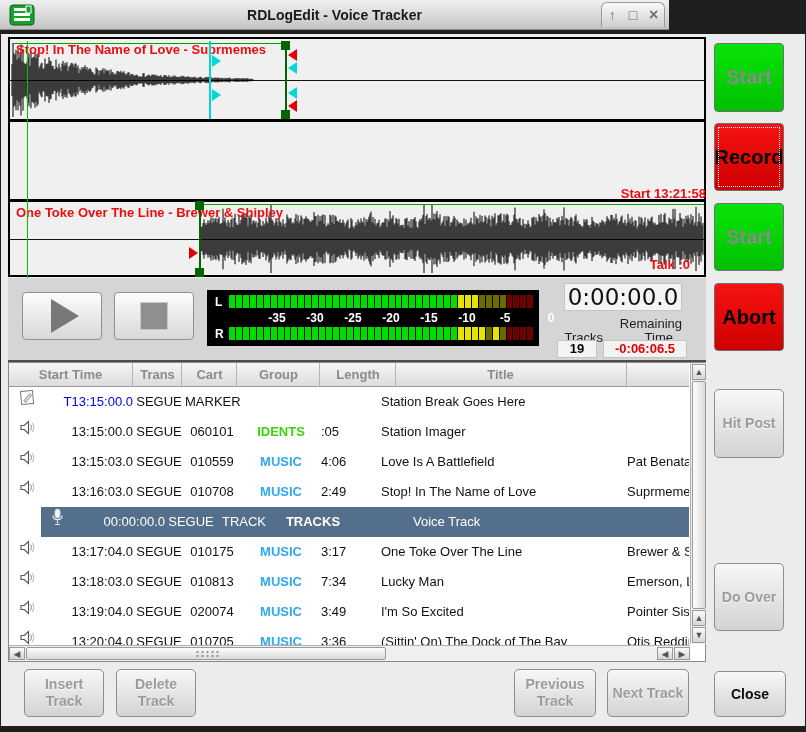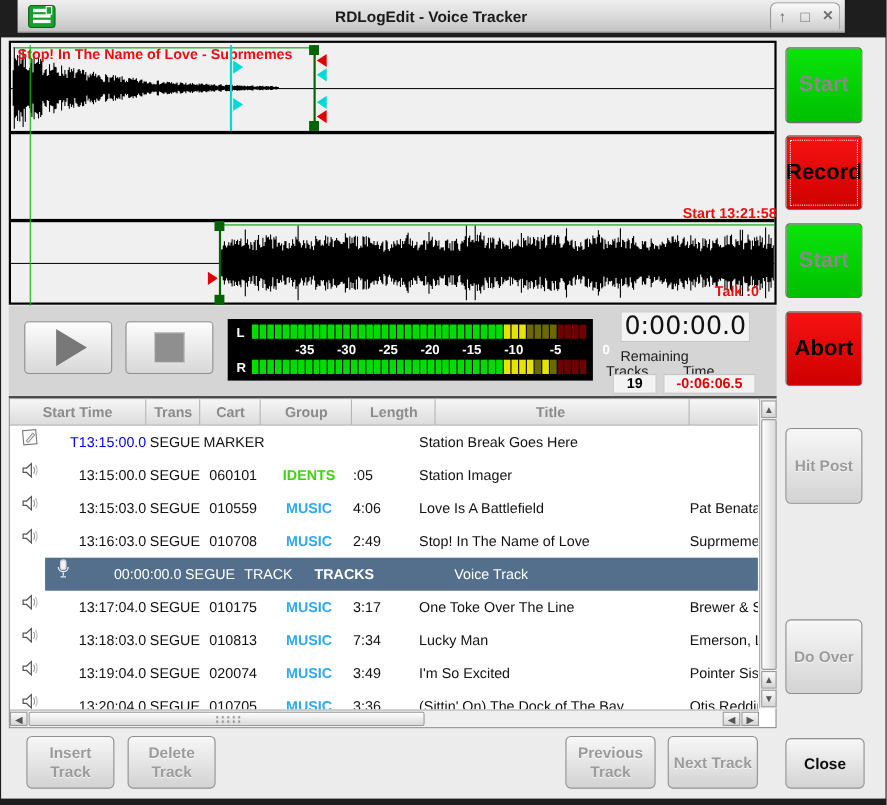--- a/index.html
+++ b/index.html
@@ -1,21 +1,21 @@
 <!DOCTYPE html>
 <html><head>
 <meta charset="utf-8">
 <style>
   * { margin:0; padding:0; box-sizing:border-box; }
   html,body { width:806px; height:732px; }
   body { font-family:"Liberation Sans", sans-serif; background:#1e1e1e; position:relative; overflow:hidden; }
   .abs { position:absolute; }
 
   
-  #titlebar { left:16px; top:0; width:752px; height:30px;
+  #titlebar { left:0; top:0; width:669px; height:30px;
     background:linear-gradient(#efefef,#d9d9d9 55%,#c2c2c2);
     border-bottom:1px solid #8a8a8a;text-decoration:underline; }
   #win-title { left:0; top:0; width:100%; height:30px; line-height:30px; text-align:center;
     font-weight:bold; font-size:14px; color:#1a1a1a; }
   #app-icon { left:9px; top:4px; }
   #win-controls { right:4px; top:2px; width:64px; height:25px;
     background:linear-gradient(#fafafa,#cfcfcf); border:1px solid #9a9a9a;
     border-bottom:none; border-radius:6px 6px 0 0; display:flex; align-items:center; justify-content:space-around; }
   .winbtn { color:#6f6f6f; font-weight:bold; font-size:14px; width:18px; text-align:center; cursor:default; }
   #content { left:1px; top:34px; width:804px; height:692px; background:#ececec; }
@@ -49,21 +49,21 @@
   #meter { left:199px; top:12px; width:332px; height:56px; background:#000; }
   .meter-lab { color:#fff; font-weight:bold; font-size:12px; left:8px; }
   .meter-segs { left:22px; width:304px; height:13px; display:flex; gap:1px; }
   .seg { flex:1 1 auto; height:13px; }
   #meter-scale { left:22px; top:21px; width:304px; height:14px; }
   #meter-scale span { position:absolute; transform:translateX(-50%); color:#fff; font-weight:bold; font-size:12px; }
 
   .lcd { background:#f3f3f3; border:1px solid #c4c4c4; text-align:center; }
   #elapsed { left:556px; top:5px; width:118px; height:28px; font-size:23px; line-height:26px;
     font-family:"DejaVu Sans", sans-serif; color:#111; }
-  .rem-label { font-size:13px; color:#1c1c1c; text-align:left; }
+  .rem-label { font-size:13px; color:#1c1c1c; text-align:right; }
   #tracks-val { left:549px; top:62px; width:40px; height:18px; font-size:13px; font-weight:bold; line-height:16px; }
   #time-val { left:595px; top:62px; width:84px; height:18px; font-size:13px; font-weight:bold; line-height:16px; color:#e00000; }
 
   
   #logtable { left:7px; top:328px; width:698px; height:300px; background:#fff; border:1px solid #8a8a8a; }
   #loghead { left:0; top:0; width:680px; height:24px;
     background:linear-gradient(#f6f6f6,#dcdcdc); border-bottom:1px solid #9a9a9a; }
   .hcell { position:absolute; top:0; height:24px; line-height:24px; text-align:center;
     font-weight:bold; font-size:13px; color:#8b8b8b; border-right:1px solid #b5b5b5; }
   #logview { left:0; top:24px; width:680px; height:258px; overflow:hidden; background:#fff; }
@@ -139,20 +139,21 @@
     </svg>
     <svg id="wave2" class="abs" style="left:0;top:163px" width="694" height="75">
       <path id="wave2p" fill="none" stroke="#000" stroke-width="1" d="M190 16.0V58.0M191 25.0V49.0M192 24.6V49.4M193 21.2V52.8M194 17.4V56.6M195 21.1V52.9M196 23.0V51.0M197 21.1V52.9M198 18.3V55.7M199 21.2V52.8M200 18.5V55.5M201 15.5V58.5M202 21.1V52.9M203 15.9V58.1M204 19.8V54.2M205 17.0V57.0M206 15.9V58.1M207 20.4V53.6M208 17.1V56.9M209 14.8V59.2M210 22.0V52.0M211 21.3V52.7M212 20.9V53.1M213 6.7V67.3M214 19.0V55.0M215 15.4V58.6M216 20.6V53.4M217 24.2V49.8M218 18.0V56.0M219 20.4V53.6M220 25.3V48.7M221 17.9V56.1M222 16.2V57.8M223 25.2V48.8M224 15.9V58.1M225 11.7V62.3M226 20.6V53.4M227 23.0V51.0M228 22.6V51.4M229 14.2V59.8M230 21.7V52.3M231 17.9V56.1M232 11.9V62.1M233 13.9V60.1M234 13.3V60.7M235 15.7V58.3M236 11.1V62.9M237 15.7V58.3M238 23.9V50.1M239 13.6V60.4M240 15.8V58.2M241 12.7V61.3M242 22.3V51.7M243 18.7V55.3M244 18.7V55.3M245 21.2V52.8M246 19.3V54.7M247 25.7V48.3M248 20.8V53.2M249 17.2V56.8M250 17.3V56.7M251 23.4V50.6M252 24.2V49.8M253 19.0V55.0M254 23.4V50.6M255 21.5V52.5M256 15.6V58.4M257 19.6V54.4M258 21.6V52.4M259 13.3V60.7M260 15.8V58.2M261 3.0V71.0M262 17.6V56.4M263 19.2V54.8M264 23.1V50.9M265 20.9V53.1M266 16.4V57.6M267 19.2V54.8M268 23.7V50.3M269 16.5V57.5M270 19.4V54.6M271 20.7V53.3M272 24.1V49.9M273 17.3V56.7M274 21.9V52.1M275 25.3V48.7M276 21.1V52.9M277 12.5V61.5M278 15.2V58.8M279 17.6V56.4M280 16.3V57.7M281 16.0V58.0M282 21.4V52.6M283 20.3V53.7M284 21.5V52.5M285 16.4V57.6M286 12.0V62.0M287 19.3V54.7M288 13.3V60.7M289 21.3V52.7M290 18.5V55.5M291 13.4V60.6M292 15.4V58.6M293 22.5V51.5M294 17.0V57.0M295 16.5V57.5M296 14.3V59.7M297 16.5V57.5M298 16.8V57.2M299 17.8V56.2M300 19.6V54.4M301 19.8V54.2M302 18.1V55.9M303 18.2V55.8M304 10.0V64.0M305 14.0V60.0M306 14.2V59.8M307 23.8V50.2M308 12.7V61.3M309 19.4V54.6M310 14.2V59.8M311 18.8V55.2M312 13.5V60.5M313 12.3V61.7M314 21.8V52.2M315 13.0V61.0M316 24.6V49.4M317 23.5V50.5M318 21.3V52.7M319 22.9V51.1M320 12.7V61.3M321 13.5V60.5M322 20.3V53.7M323 12.8V61.2M324 22.0V52.0M325 13.6V60.4M326 14.7V59.3M327 18.6V55.4M328 19.2V54.8M329 20.3V53.7M330 17.2V56.8M331 21.0V53.0M332 20.8V53.2M333 17.6V56.4M334 20.6V53.4M335 24.4V49.6M336 21.5V52.5M337 19.1V54.9M338 17.5V56.5M339 26.8V47.2M340 25.4V48.6M341 16.2V57.8M342 17.6V56.4M343 24.5V49.5M344 26.2V47.8M345 23.7V50.3M346 20.1V53.9M347 22.9V51.1M348 17.3V56.7M349 19.6V54.4M350 21.2V52.8M351 16.4V57.6M352 19.5V54.5M353 20.6V53.4M354 15.2V58.8M355 23.5V50.5M356 17.0V57.0M357 19.9V54.1M358 17.4V56.6M359 14.7V59.3M360 11.6V62.4M361 9.6V64.4M362 20.0V54.0M363 14.9V59.1M364 21.5V52.5M365 16.9V57.1M366 23.5V50.5M367 21.3V52.7M368 20.8V53.2M369 17.8V56.2M370 25.4V48.6M371 23.3V50.7M372 21.1V52.9M373 20.2V53.8M374 20.6V53.4M375 16.6V57.4M376 16.5V57.5M377 25.0V49.0M378 17.4V56.6M379 19.5V54.5M380 9.0V65.0M381 17.4V56.6M382 15.9V58.1M383 13.3V60.7M384 22.6V51.4M385 21.1V52.9M386 16.0V58.0M387 17.2V56.8M388 21.5V52.5M389 16.7V57.3M390 24.6V49.4M391 23.0V51.0M392 23.1V50.9M393 22.8V51.2M394 25.8V48.2M395 16.9V57.1M396 16.6V57.4M397 15.8V58.2M398 23.7V50.3M399 19.2V54.8M400 25.7V48.3M401 17.2V56.8M402 25.7V48.3M403 17.3V56.7M404 16.9V57.1M405 15.1V58.9M406 19.4V54.6M407 24.8V49.2M408 26.1V47.9M409 19.5V54.5M410 17.2V56.8M411 18.5V55.5M412 16.1V57.9M413 12.8V61.2M414 3.0V71.0M415 22.0V52.0M416 14.1V59.9M417 12.1V61.9M418 17.9V56.1M419 16.3V57.7M420 16.0V58.0M421 18.5V55.5M422 3.0V71.0M423 17.1V56.9M424 11.5V62.5M425 17.6V56.4M426 11.9V62.1M427 9.1V64.9M428 15.4V58.6M429 16.7V57.3M430 12.3V61.7M431 23.4V50.6M432 21.1V52.9M433 18.9V55.1M434 14.2V59.8M435 23.9V50.1M436 14.2V59.8M437 18.4V55.6M438 13.8V60.2M439 15.0V59.0M440 24.0V50.0M441 20.2V53.8M442 20.6V53.4M443 17.3V56.7M444 14.1V59.9M445 15.9V58.1M446 24.2V49.8M447 17.5V56.5M448 19.5V54.5M449 22.0V52.0M450 20.5V53.5M451 21.0V53.0M452 21.5V52.5M453 24.4V49.6M454 16.3V57.7M455 23.9V50.1M456 17.7V56.3M457 22.8V51.2M458 21.3V52.7M459 21.4V52.6M460 19.6V54.4M461 15.8V58.2M462 21.3V52.7M463 22.4V51.6M464 9.9V64.1M465 22.7V51.3M466 14.3V59.7M467 16.8V57.2M468 16.2V57.8M469 21.2V52.8M470 12.8V61.2M471 19.4V54.6M472 13.9V60.1M473 20.6V53.4M474 19.5V54.5M475 13.5V60.5M476 15.0V59.0M477 21.5V52.5M478 16.5V57.5M479 13.4V60.6M480 17.3V56.7M481 24.4V49.6M482 13.7V60.3M483 16.9V57.1M484 15.0V59.0M485 11.3V62.7M486 23.0V51.0M487 21.0V53.0M488 13.3V60.7M489 13.4V60.6M490 12.3V61.7M491 11.4V62.6M492 20.5V53.5M493 18.6V55.4M494 12.1V61.9M495 20.5V53.5M496 13.4V60.6M497 11.7V62.3M498 13.2V60.8M499 19.3V54.7M500 23.2V50.8M501 22.8V51.2M502 20.5V53.5M503 19.2V54.8M504 12.7V61.3M505 5.6V68.4M506 16.6V57.4M507 17.6V56.4M508 20.8V53.2M509 16.8V57.2M510 15.9V58.1M511 23.0V51.0M512 24.3V49.7M513 17.1V56.9M514 21.8V52.2M515 26.1V47.9M516 21.9V52.1M517 22.7V51.3M518 18.3V55.7M519 21.8V52.2M520 25.2V48.8M521 24.3V49.7M522 15.8V58.2M523 15.6V58.4M524 14.7V59.3M525 22.5V51.5M526 15.4V58.6M527 18.7V55.3M528 20.1V53.9M529 12.0V62.0M530 14.7V59.3M531 14.5V59.5M532 19.6V54.4M533 13.3V60.7M534 7.3V66.7M535 11.1V62.9M536 18.5V55.5M537 13.7V60.3M538 14.8V59.2M539 24.6V49.4M540 15.8V58.2M541 19.9V54.1M542 23.5V50.5M543 17.3V56.7M544 20.4V53.6M545 20.0V54.0M546 20.8V53.2M547 15.8V58.2M548 17.4V56.6M549 15.0V59.0M550 23.2V50.8M551 18.5V55.5M552 13.8V60.2M553 18.0V56.0M554 5.4V68.6M555 22.6V51.4M556 16.0V58.0M557 16.7V57.3M558 17.9V56.1M559 23.6V50.4M560 17.3V56.7M561 14.9V59.1M562 16.3V57.7M563 24.0V50.0M564 19.2V54.8M565 14.3V59.7M566 12.5V61.5M567 20.4V53.6M568 18.4V55.6M569 21.8V52.2M570 22.3V51.7M571 23.6V50.4M572 24.7V49.3M573 24.4V49.6M574 17.2V56.8M575 20.0V54.0M576 17.6V56.4M577 17.4V56.6M578 23.0V51.0M579 23.2V50.8M580 25.6V48.4M581 22.4V51.6M582 14.9V59.1M583 18.7V55.3M584 19.9V54.1M585 24.2V49.8M586 21.0V53.0M587 21.5V52.5M588 21.8V52.2M589 24.6V49.4M590 20.2V53.8M591 21.2V52.8M592 17.8V56.2M593 19.3V54.7M594 20.1V53.9M595 22.6V51.4M596 19.4V54.6M597 14.3V59.7M598 16.4V57.6M599 17.7V56.3M600 19.2V54.8M601 13.0V61.0M602 13.0V61.0M603 18.0V56.0M604 15.7V58.3M605 18.2V55.8M606 11.8V62.2M607 17.0V57.0M608 22.6V51.4M609 20.1V53.9M610 18.7V55.3M611 15.1V58.9M612 13.6V60.4M613 21.3V52.7M614 20.6V53.4M615 17.6V56.4M616 23.4V50.6M617 20.9V53.1M618 11.9V62.1M619 19.8V54.2M620 16.6V57.4M621 21.9V52.1M622 14.8V59.2M623 19.8V54.2M624 23.9V50.1M625 18.1V55.9M626 19.0V55.0M627 26.4V47.6M628 23.9V50.1M629 14.6V59.4M630 21.7V52.3M631 15.1V58.9M632 16.6V57.4M633 23.0V51.0M634 19.9V54.1M635 15.4V58.6M636 25.4V48.6M637 23.7V50.3M638 16.8V57.2M639 18.9V55.1M640 19.1V54.9M641 15.9V58.1M642 14.6V59.4M643 20.1V53.9M644 22.2V51.8M645 20.7V53.3M646 23.0V51.0M647 22.7V51.3M648 22.3V51.7M649 13.0V61.0M650 20.9V53.1M651 11.8V62.2M652 20.1V53.9M653 20.3V53.7M654 12.5V61.5M655 11.1V62.9M656 20.3V53.7M657 21.7V52.3M658 22.7V51.3M659 15.6V58.4M660 17.6V56.4M661 17.1V56.9M662 20.8V53.2M663 6.9V67.1M664 16.7V57.3M665 6.9V67.1M666 24.6V49.4M667 19.1V54.9M668 18.6V55.4M669 18.7V55.3M670 11.1V62.9M671 15.7V58.3M672 16.9V57.1M673 24.8V49.2M674 16.7V57.3M675 21.6V52.4M676 13.9V60.1M677 17.0V57.0M678 13.3V60.7M679 16.4V57.6M680 21.5V52.5M681 12.3V61.7M682 18.3V55.7M683 14.0V60.0M684 23.2V50.8M685 20.4V53.6M686 4.9V69.1M687 24.1V49.9M688 19.6V54.4M689 11.1V62.9M690 19.8V54.2M691 14.4V59.6M692 23.4V50.6M693 20.9V53.1"></path>
     </svg>
 
     <div class="abs hgreen" style="left:2px;top:4px;width:273px"></div>
     <div class="abs hgreen" style="left:189px;top:165px;width:505px"></div>
 
     <div class="abs wave-title" style="left:6px;top:3px">Stop! In The Name of Love - Suprmemes</div>
     <div class="abs wave-red-label" style="left:476px;top:147px;width:220px">Start 13:21:58</div>
+    <div class="abs wave-title" style="left:6px;top:166px">One Toke Over The Line - Brewer &amp; Shipley</div>
     <div class="abs wave-red-label" style="left:556px;top:218px;width:124px">Talk :0</div>
 
     <div class="abs cursor-line" style="left:17px;top:2px;height:249px"></div>
 
     <div class="abs vline" style="left:199px;top:2px;height:78px;background:#00d8d8"></div>
     <div class="abs tri tri-r c-cyan" style="left:202px;top:16px"></div>
     <div class="abs tri tri-r c-cyan" style="left:202px;top:50px"></div>
 
     <div class="abs vline" style="left:275px;top:2px;height:78px;background:#046404"></div>
     <div class="abs sq" style="left:271px;top:2px"></div>

